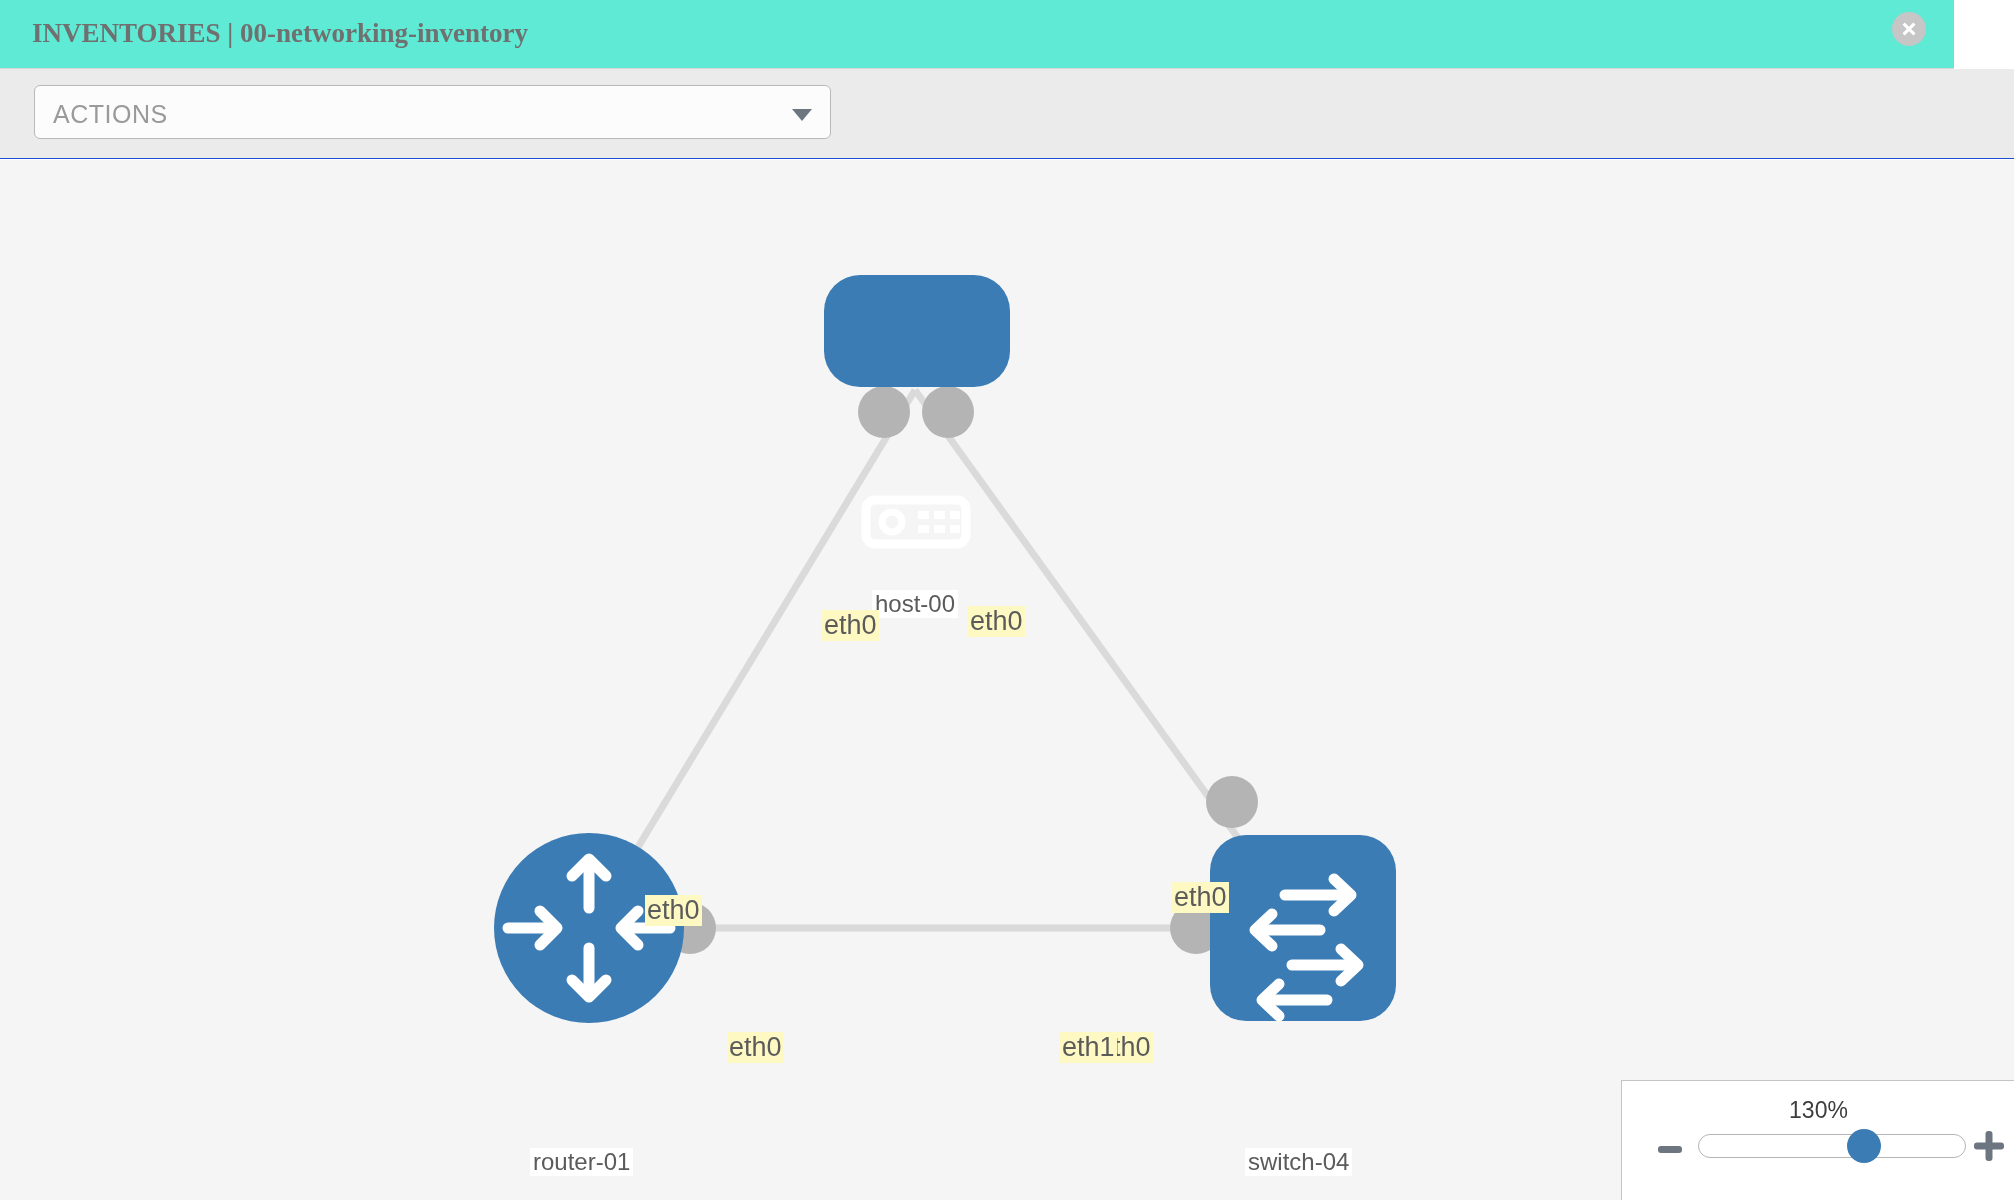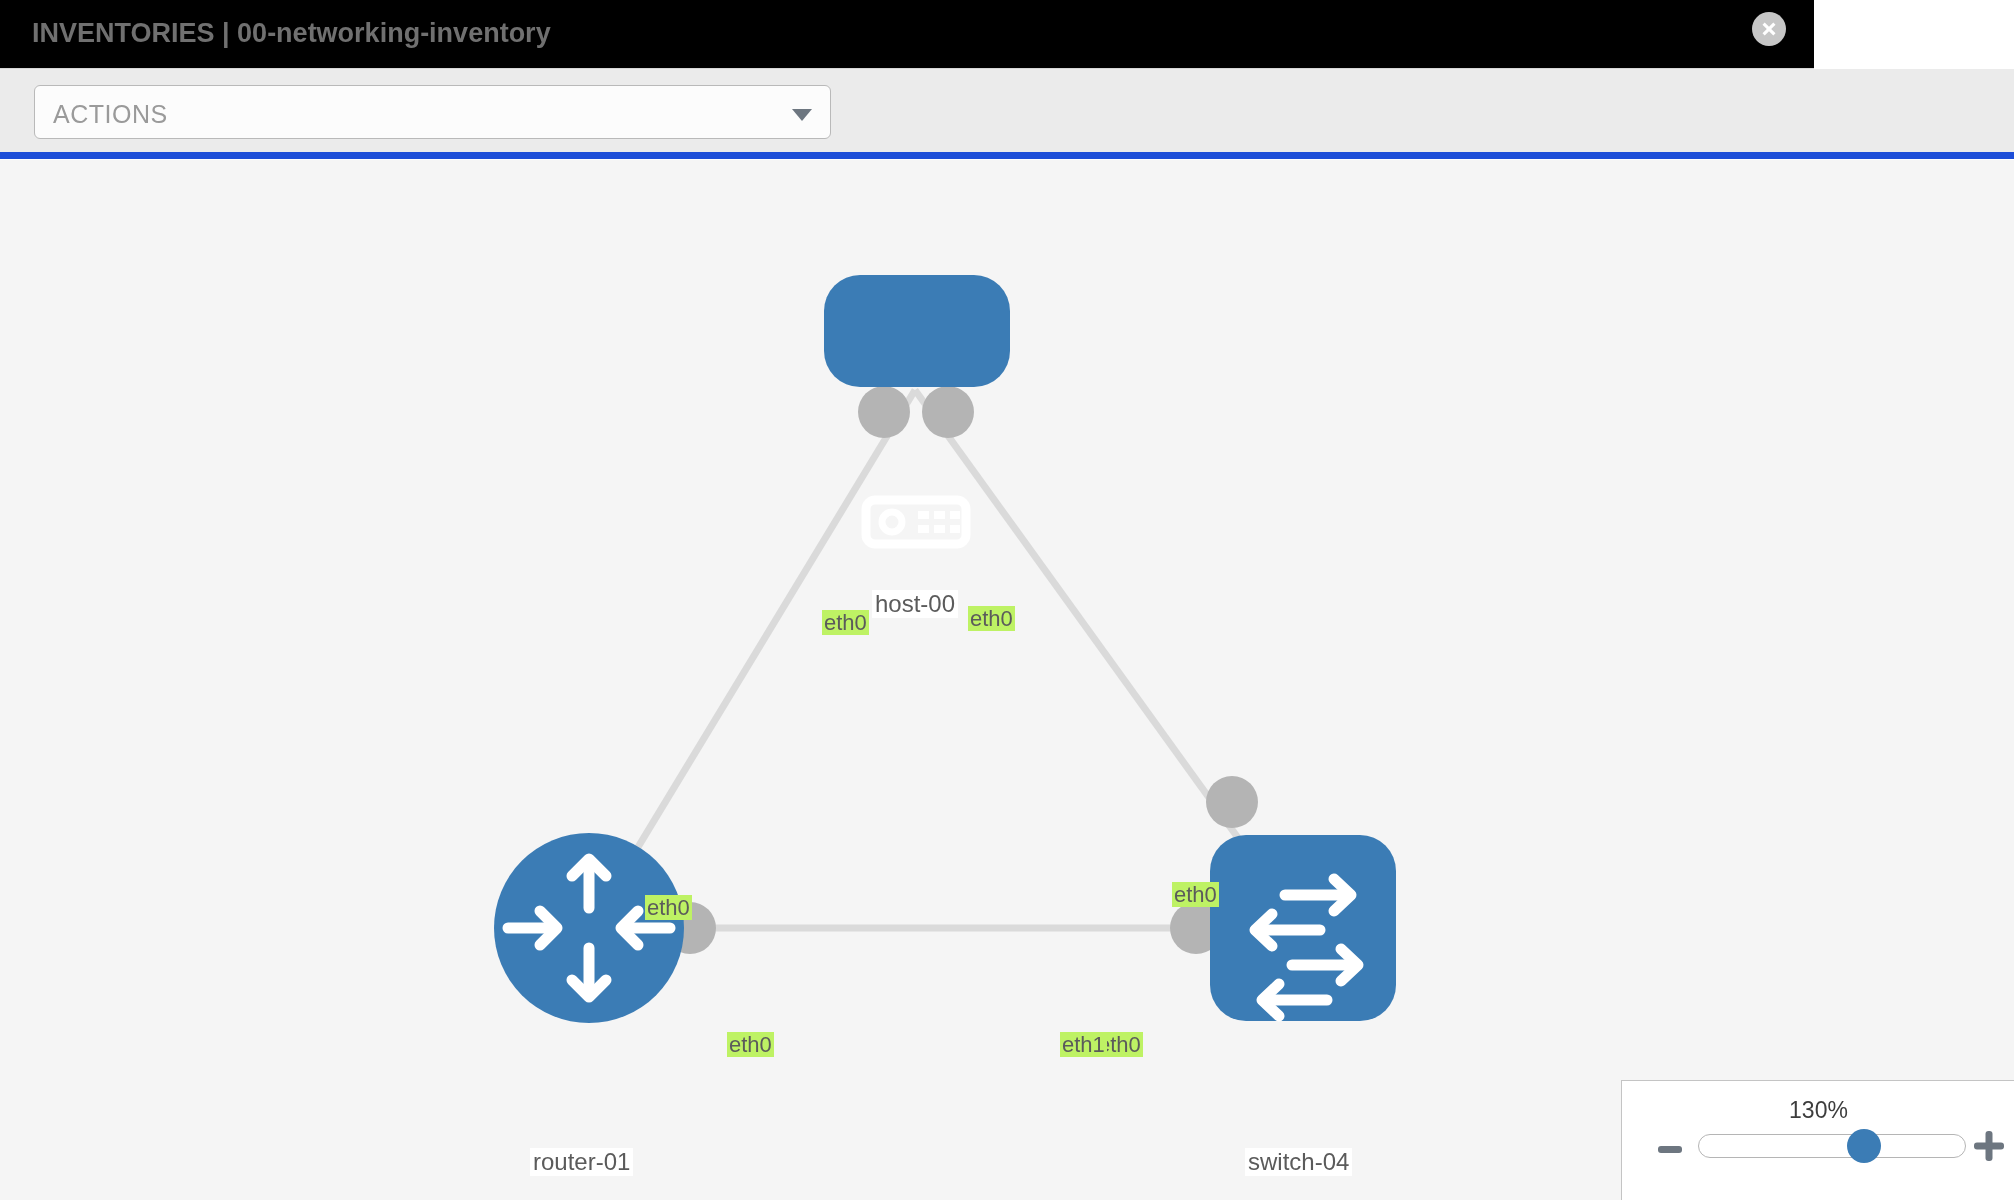--- a/index.html
+++ b/index.html
@@ -12,25 +12,26 @@
     height: 1200px;
     position: relative;
     overflow: hidden;
     font-family: "Liberation Sans", sans-serif;
   }
 
   
   .header {
     position: absolute;
     left: 0; top: 0;
-    width: 1814px;
+    width: 1954px;
     height: 69px;
-    background: #000000;
+    background: #5eead4;
     border-bottom: 1px solid #d7d7d7;
     box-sizing: border-box;
+    font-family: Liberation Serif, serif;
   }
   .header-title {
     position: absolute;
     left: 32px;
     top: 18px;
     font-size: 27px;
     font-weight: bold;
     color: #707070;
     letter-spacing: 0px;
     white-space: nowrap;
@@ -47,21 +48,21 @@
   }
   .close-btn svg { display: block; }
 
   
   .toolbar {
     position: absolute;
     left: 0; top: 69px;
     width: 2014px;
     height: 90px;
     background: #ebebeb;
-    border-bottom: 7px solid #1d4ed8;
+    border-bottom: 1px solid #1d4ed8;
     box-sizing: border-box;
   }
   .actions-select {
     position: absolute;
     left: 34px;
     top: 16px;
     width: 797px;
     height: 54px;
     background: #fcfcfc;
     border: 1px solid #b9b9b9;
@@ -138,23 +139,23 @@
     position: absolute;
     font-size: 24px;
     color: #5b5b5b;
     background: #ffffff;
     padding: 0 3px;
     white-space: nowrap;
     line-height: 1.15;
   }
   .edge-label {
     position: absolute;
-    font-size: 22px;
+    font-size: 27px;
     color: #5b5b5b;
-    background: #bef264;
+    background: #fef9c3;
     padding: 0 2px;
     white-space: nowrap;
     line-height: 1.15;
   }
 
   
   .zoom-panel {
     position: absolute;
     left: 1621px;
     top: 1080px;

